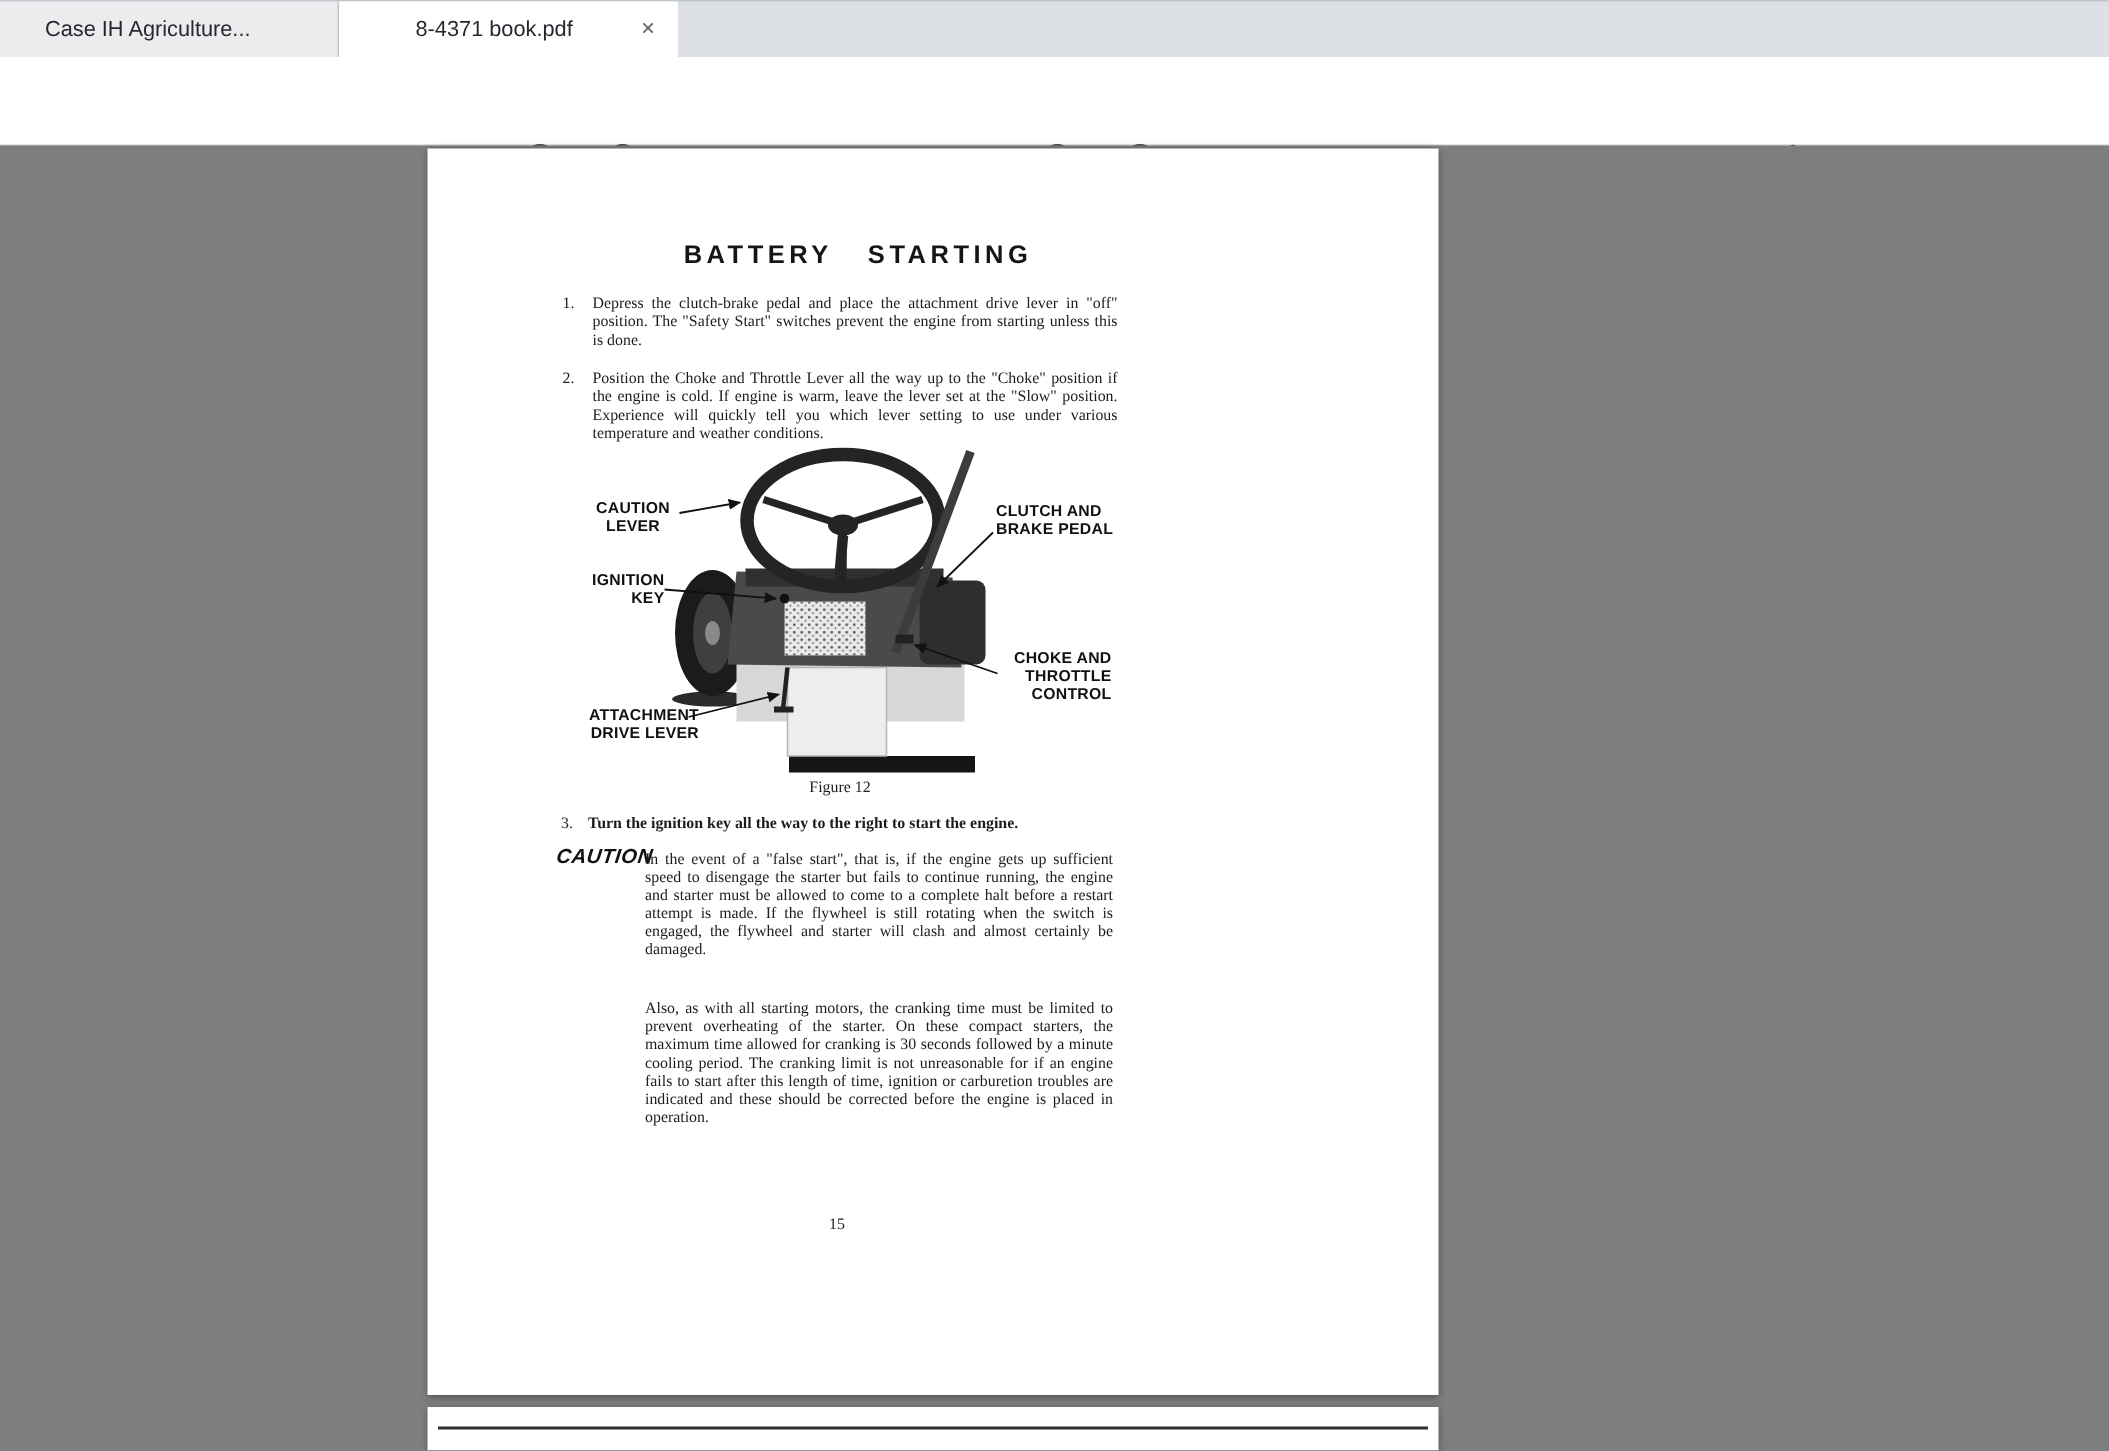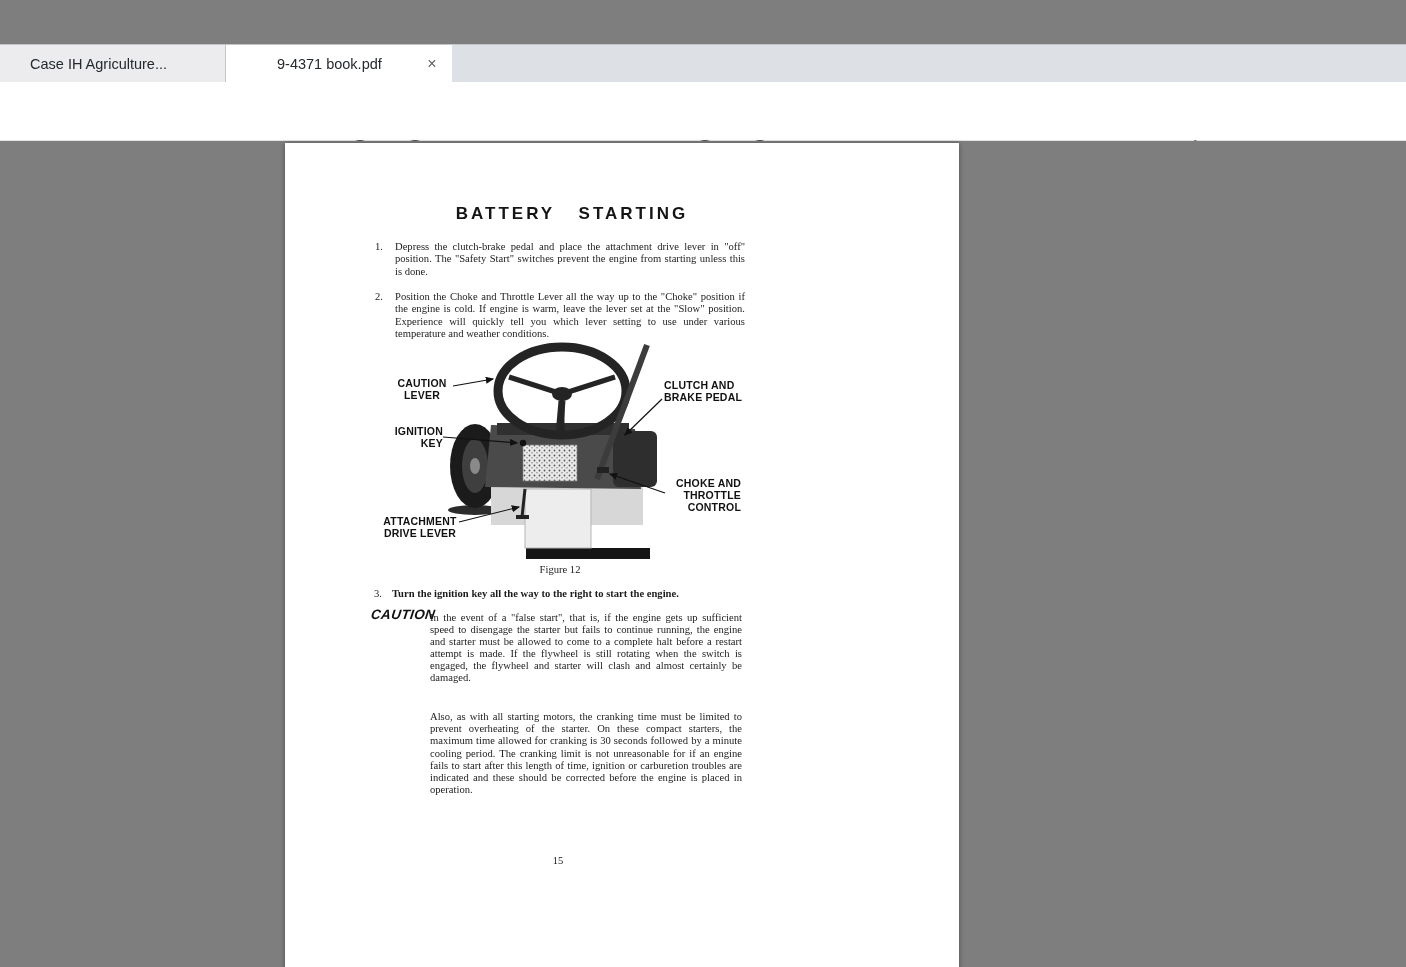--- a/index.html
+++ b/index.html
@@ -1,18 +1,18 @@
 <!DOCTYPE html>
 <html><head>
 <meta charset="utf-8">
 <style>
   * { margin:0; padding:0; box-sizing:border-box; }
   html,body { width:1406px; height:967px; overflow:hidden; background:#7e7e7e;
               font-family:"Liberation Sans",sans-serif; }
-  #app { position:relative; width:1406px; height:797px;margin-top:44px; }
+  #app { position:relative; width:1406px; height:797px; }
 
   
   .tabbar { position:absolute; left:0; top:0; width:100%; height:38px;
             background:#dde0e4; border-top:1px solid #c2c5c9; }
   .tab { position:absolute; top:0; height:38px; display:flex; align-items:center;
          font-size:14.5px; color:#24292e; }
   .tab1 { left:0; width:226px; background:#ececee; border-right:1px solid #c3c6c9;
           padding:0 14px 0 30px; }
   .tab2 { left:226px; width:226px; background:#ffffff; padding:0 10px 0 51px; }
   .tab-label { white-space:nowrap; overflow:hidden; text-overflow:ellipsis; flex:1; }
@@ -71,33 +71,33 @@
   
   .figure { position:absolute; left:88px; top:196px; width:378px; height:226px; }
   .fig-svg { position:absolute; left:0; top:0; }
   .fig-label { position:absolute; font-family:"Liberation Sans",sans-serif; font-weight:bold;
                font-size:10.5px; line-height:12px; letter-spacing:.2px; color:#111;
                white-space:pre-line; }
   .lbl-travel     { left:18px;  top:38px;  width:62px; text-align:center; }
   .lbl-clutch     { left:291px; top:40px;  width:90px; text-align:left; }
   .lbl-ignition   { left:12px;  top:86px;  width:58px; text-align:right; }
   .lbl-choke      { left:292px; top:138px; width:76px; text-align:right; }
-  .lbl-attachment { left:1px;   top:176px; width:92px; text-align:center; }
+  .lbl-attachment { left:1px;   top:176px; width:92px; text-align:right; }
 </style>
 </head>
 <body>
 
 <div id="app">
 
   <div class="tabbar">
     <div class="tab tab1">
       <span class="tab-label">Case IH Agriculture...</span>
     </div>
     <div class="tab tab2">
-      <span class="tab-label">9-4371 book.pdf</span>
+      <span class="tab-label">8-4371 book.pdf</span>
       <span class="tab-close">×</span>
     </div>
   </div>
 
   <div class="toolbar">
 
     <div class="tbtn" style="left:0px">
       <svg width="24" height="24" viewBox="0 0 24 24" class="icon-stroke">
         <rect x="3" y="5.5" width="18" height="13.5" rx="1.2"></rect>
         <path d="M3.8 6.5 L12 13 L20.2 6.5"></path>

